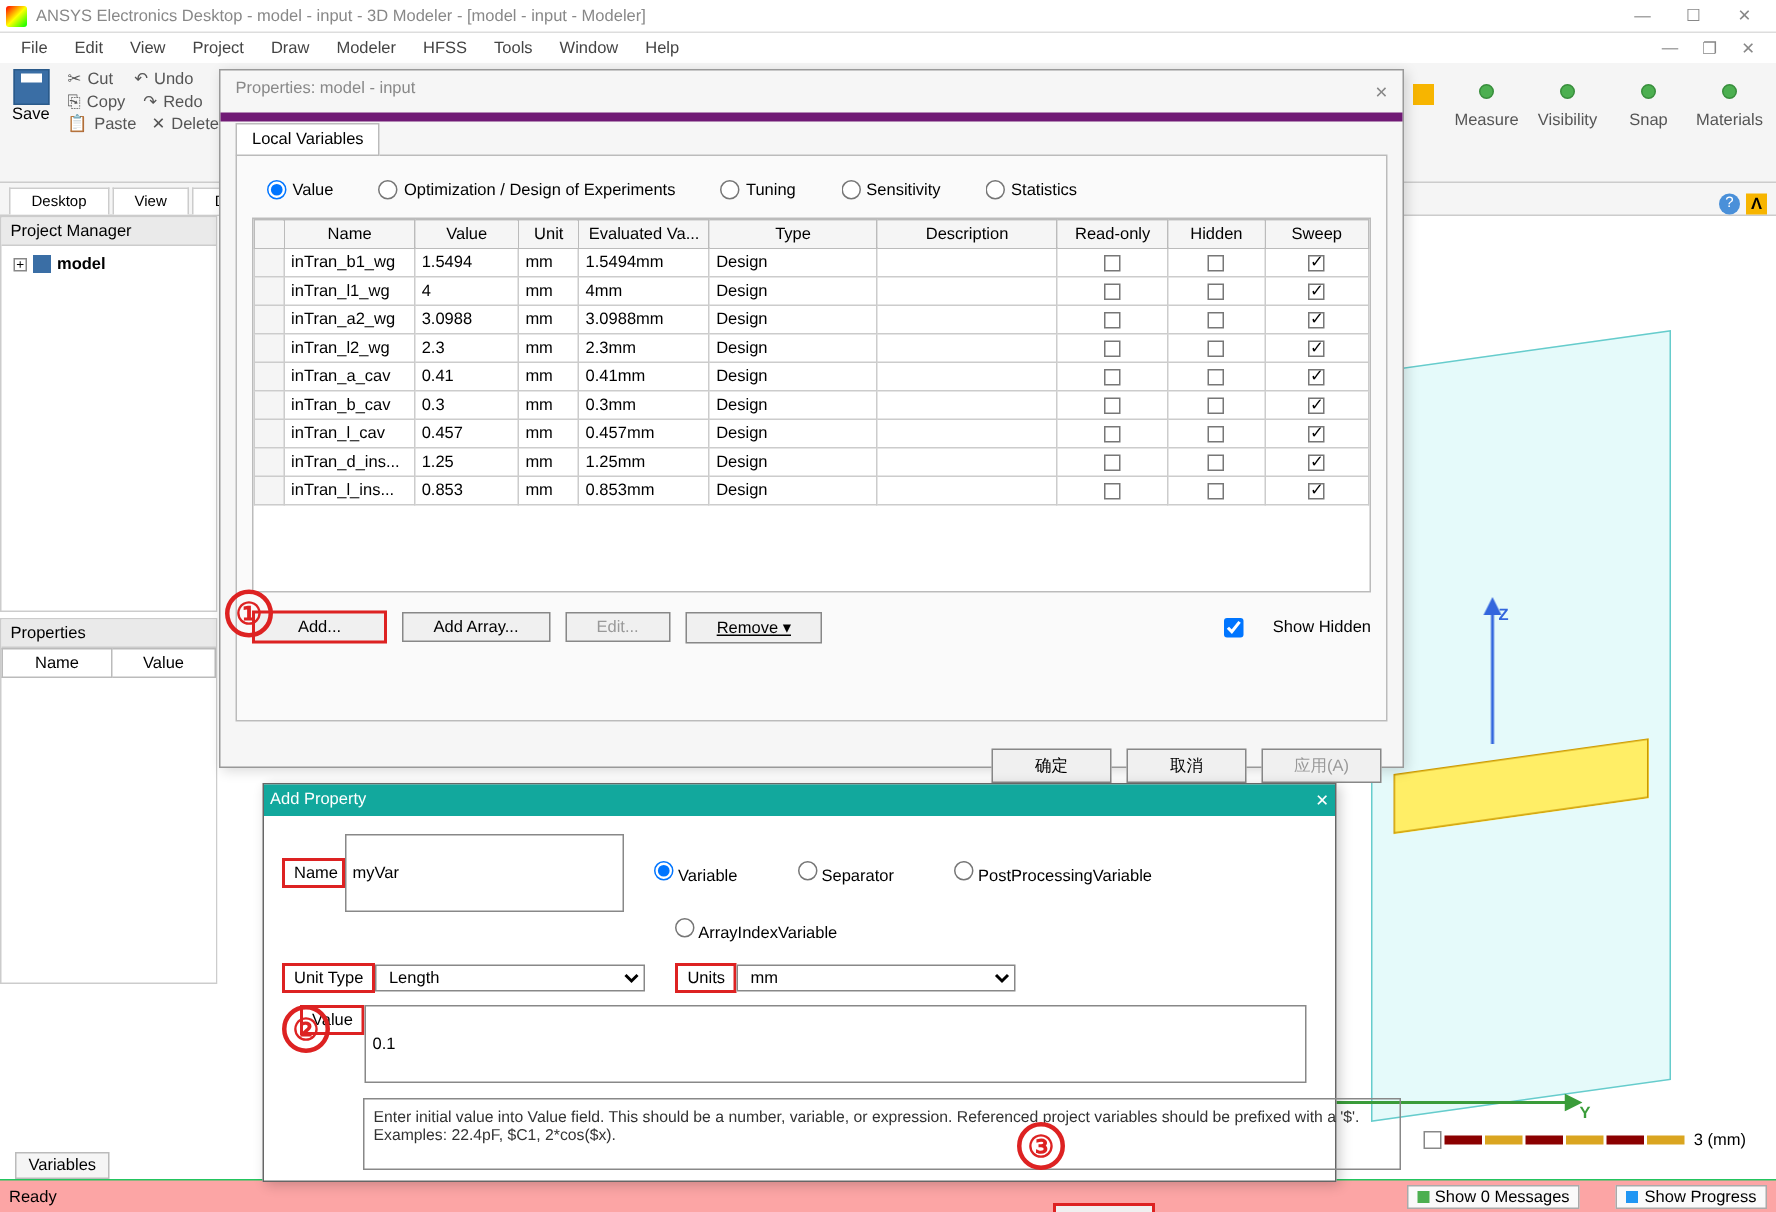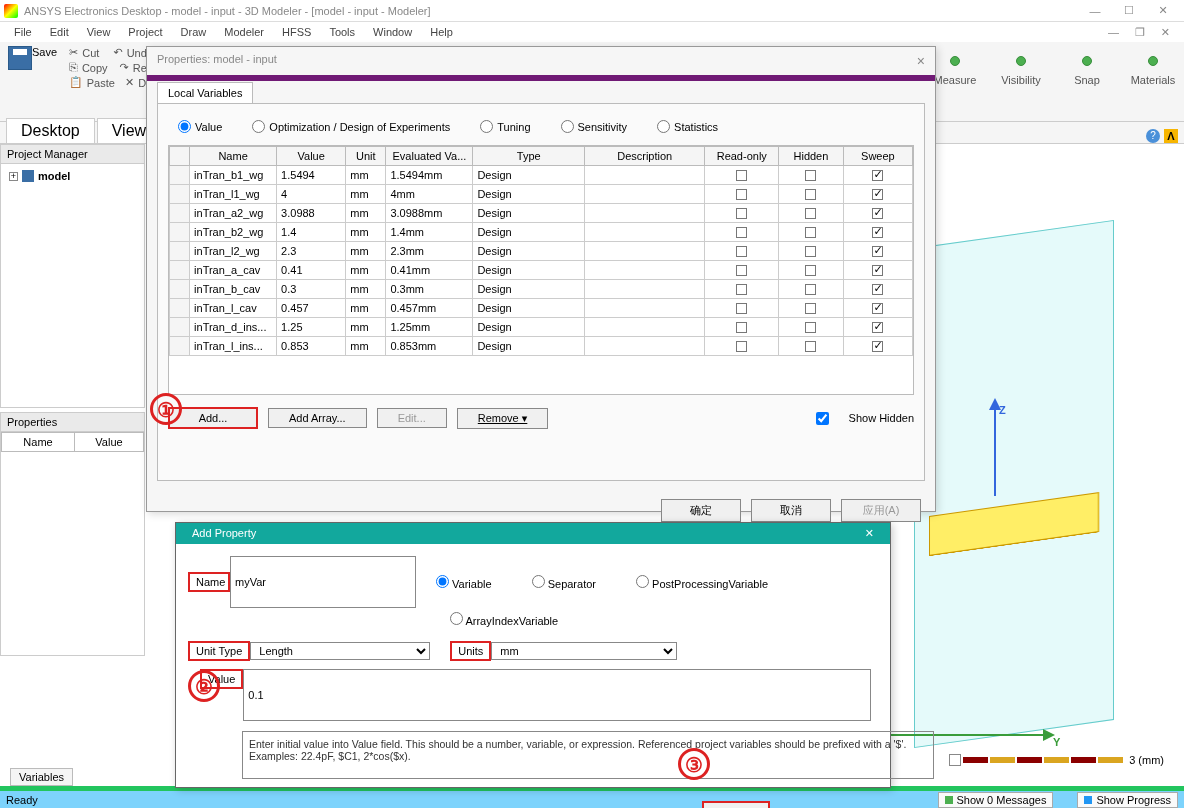--- a/index.html
+++ b/index.html
@@ -12,32 +12,32 @@
 .titlebar .winbtn { width: 34px; text-align: center; cursor: pointer; }
 
 
 .menubar { height: 20px; display: flex; align-items: center; padding: 0 6px; gap: 2px; color: #444; }
 .menubar span { padding: 2px 8px; cursor: pointer; }
 .menubar .right { margin-left: auto; display: flex; }
 .menubar .right span { color: #888; }
 
 
 .ribbon { height: 80px; border-bottom: 1px solid #ccc; display: flex; background: #f5f5f5; }
-.ribbon .save-btn { display:flex; flex-direction:row; padding: 4px 8px;}
+.ribbon .save-btn { display:flex; flex-direction:column; align-items:center; padding: 4px 8px;}
 .ribbon .save-icon { width: 24px; height: 24px; background: #3a6ea5; border: 1px solid #2a5a8a; position: relative; }
 .ribbon .save-icon::after { content:''; position:absolute; top:2px; left:4px; right:4px; height:6px; background:#fff; }
 .ribbon .clip-group { display:flex; flex-direction:column; gap:2px; padding:4px; color:#555;}
 .ribbon .clip-group div { display:flex; align-items:center; gap:4px; cursor:pointer;}
-.ribbon .right-tools { margin-left:auto; display:flex; gap:16px; padding:6px;}
+.ribbon .right-tools { margin-left:auto; display:flex; gap:4px; padding:6px;}
 .ribbon .tool { display:flex; flex-direction:column; align-items:center; width:50px; cursor:pointer; font-size:10px; color:#555; padding-top:8px;}
 .ribbon .tool .dot { width:10px; height:10px; border-radius:50%; background:#4caf50; margin-bottom:8px; border:1px solid #388e3c;}
 
 
 .tabrow { height: 22px; background:#f5f5f5; border-bottom:1px solid #ccc; display:flex; align-items:flex-end; padding-left:6px;}
-.tabrow .tab { padding:3px 14px; border:1px solid #ccc; border-bottom:none; background:#fff; margin-right:2px; font-size:16px; cursor:pointer;}
+.tabrow .tab { padding:3px 14px; border:1px solid #ccc; border-bottom:none; background:#fff; margin-right:2px; font-size:10px; cursor:pointer;}
 .tabrow .far-right { margin-left:auto; display:flex; align-items:center; padding-right:6px; gap:4px;}
 .tabrow .help-dot { width:14px; height:14px; border-radius:50%; background:#4a90d9; color:#fff; text-align:center; line-height:14px; font-size:10px;}
 .tabrow .ansys-lambda { width:14px; height:14px; background:#f7b500; color:#000; text-align:center; line-height:14px; font-weight:bold;}
 
 
 .left-panel { position:absolute; left:0; top:144px; width:145px; border:1px solid #ccc; height:264px; }
 .panel-header { background:#eaeaea; padding:3px 6px; font-size:11px; border-bottom:1px solid #ccc; }
 .project-tree { padding:4px; }
 .tree-item { display:flex; align-items:center; gap:4px; padding:2px 0 2px 4px;}
 .tree-plus { width:9px; height:9px; border:1px solid #888; text-align:center; line-height:7px; font-size:9px;}
@@ -60,21 +60,21 @@
   transform: skewY(-8deg);
 }
 .canvas-area .inner-chip { position:absolute; left:45px; top:280px; width:170px; height:40px; background:#ffee66; border:1px solid #cc9900; transform: skewY(-8deg) rotateX(5deg);}
 .canvas-area .scale-bar { position:absolute; right:20px; bottom:20px; display:flex; align-items:center; gap:2px;}
 .canvas-area .scale-seg { width:25px; height:6px; }
 .canvas-area .scale-seg.a { background:#8b0000;}
 .canvas-area .scale-seg.b { background:#daa520;}
 .canvas-area .scale-lbl { font-size:11px; margin-left:4px;}
 
 
-.statusbar { position:absolute; left:0; right:0; bottom:0; height:22px; background:#7dd3fc; border-top:5px solid #22c55e; display:flex; align-items:center; padding:0 6px; font-size:11px;}
+.statusbar { position:absolute; left:0; right:0; bottom:0; height:22px; background:#fca5a5; border-top:1px solid #22c55e; display:flex; align-items:center; padding:0 6px; font-size:11px;}
 .statusbar .right { margin-left:auto; display:flex; gap:24px;}
 .statusbar .sb-btn { border:1px solid #aaa; padding:1px 6px; background:#fafafa; display:flex; align-items:center; gap:4px;}
 .statusbar .sb-dot { width:8px; height:8px; background:#4caf50;}
 .statusbar .sb-dot.blue { background:#2196f3;}
 
 
 .dialog { position:absolute; left:146px; top:46px; width:790px; height:466px; background:#f6f6f6; border:1px solid #999; box-shadow:2px 2px 8px rgba(0,0,0,0.15);}
 .dialog-title { padding:6px 10px; color:#888; border-bottom:6px solid #701a75; display:flex;}
 .dialog-title .close { margin-left:auto; cursor:pointer; font-size:14px; color:#888;}
 .dialog-tabs { padding:0 10px;}
@@ -96,21 +96,21 @@
 .show-hidden { margin-left:auto; display:flex; align-items:flex-start; gap:20px;}
 .dialog-footer { display:flex; justify-content:flex-end; gap:10px; padding:8px 14px;}
 .dialog-footer .dlg-btn { min-width:80px; text-align:center;}
 
 
 .annot-circle { position:absolute; width:32px; height:32px; border:3px solid #d22; border-radius:50%; color:#d22; font-size:20px; text-align:center; line-height:28px; font-weight:bold; pointer-events:none;}
 .annot-box { border:2px solid #d22 !important;}
 
 
 .add-dialog { position:absolute; left:175px; top:522px; width:716px; height:266px; background:#fff; border:1px solid #666; box-shadow:2px 2px 8px rgba(0,0,0,0.2);}
-.add-dialog .ad-title { background:#12a89d; color:#fff; padding:4px 16px; display:flex;}
+.add-dialog .ad-title { background:#12a89d; color:#fff; padding:4px 4px; display:flex;}
 .add-dialog .ad-title .close { margin-left:auto; cursor:pointer;}
 .add-dialog .ad-body { padding:12px;}
 .ad-row { display:flex; align-items:center; margin-bottom:6px;}
 .ad-label { padding:2px 6px; border:1px solid transparent;}
 .ad-label.hl { border:2px solid #d22;}
 .ad-input { border:1px solid #888; padding:19px 4px; }
 .ad-select { border:1px solid #888; padding:1px 4px; background:#fff; }
 .ad-radio-group { display:flex; gap:40px; margin-left:20px;}
 .ad-hint { border:1px solid #888; padding:6px; font-size:10.5px; color:#333; height:48px; margin-top:10px;}
 .ad-footer { display:flex; justify-content:flex-end; gap:28px; padding:10px 18px;}
@@ -361,32 +361,20 @@
               <td>mm</td>
               <td>3.0988mm</td>
               <td>Design</td>
               <td></td>
               <td class="center"><span class="chkbox"></span></td>
               <td class="center"><span class="chkbox"></span></td>
               <td class="center"><span class="chkbox checked"></span></td>
             </tr>
             <tr>
               <td class="rowhead"></td>
-              <td>inTran_b2_wg</td>
-              <td>1.4</td>
-              <td>mm</td>
-              <td>1.4mm</td>
-              <td>Design</td>
-              <td></td>
-              <td class="center"><span class="chkbox"></span></td>
-              <td class="center"><span class="chkbox"></span></td>
-              <td class="center"><span class="chkbox checked"></span></td>
-            </tr>
-            <tr>
-              <td class="rowhead"></td>
               <td>inTran_l2_wg</td>
               <td>2.3</td>
               <td>mm</td>
               <td>2.3mm</td>
               <td>Design</td>
               <td></td>
               <td class="center"><span class="chkbox"></span></td>
               <td class="center"><span class="chkbox"></span></td>
               <td class="center"><span class="chkbox checked"></span></td>
             </tr>

